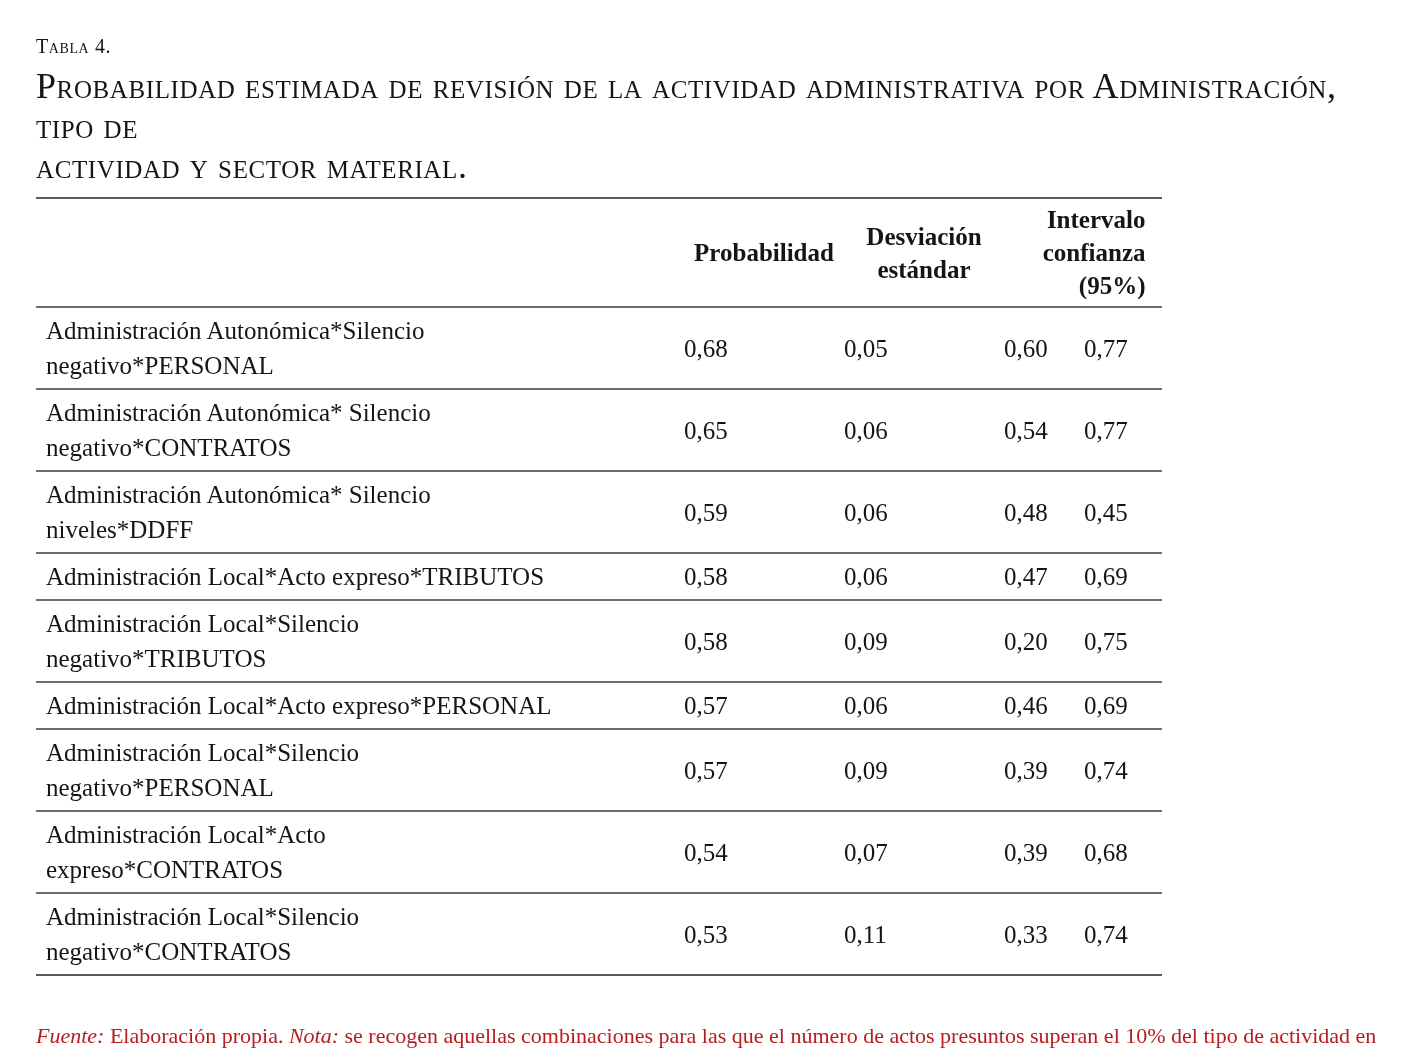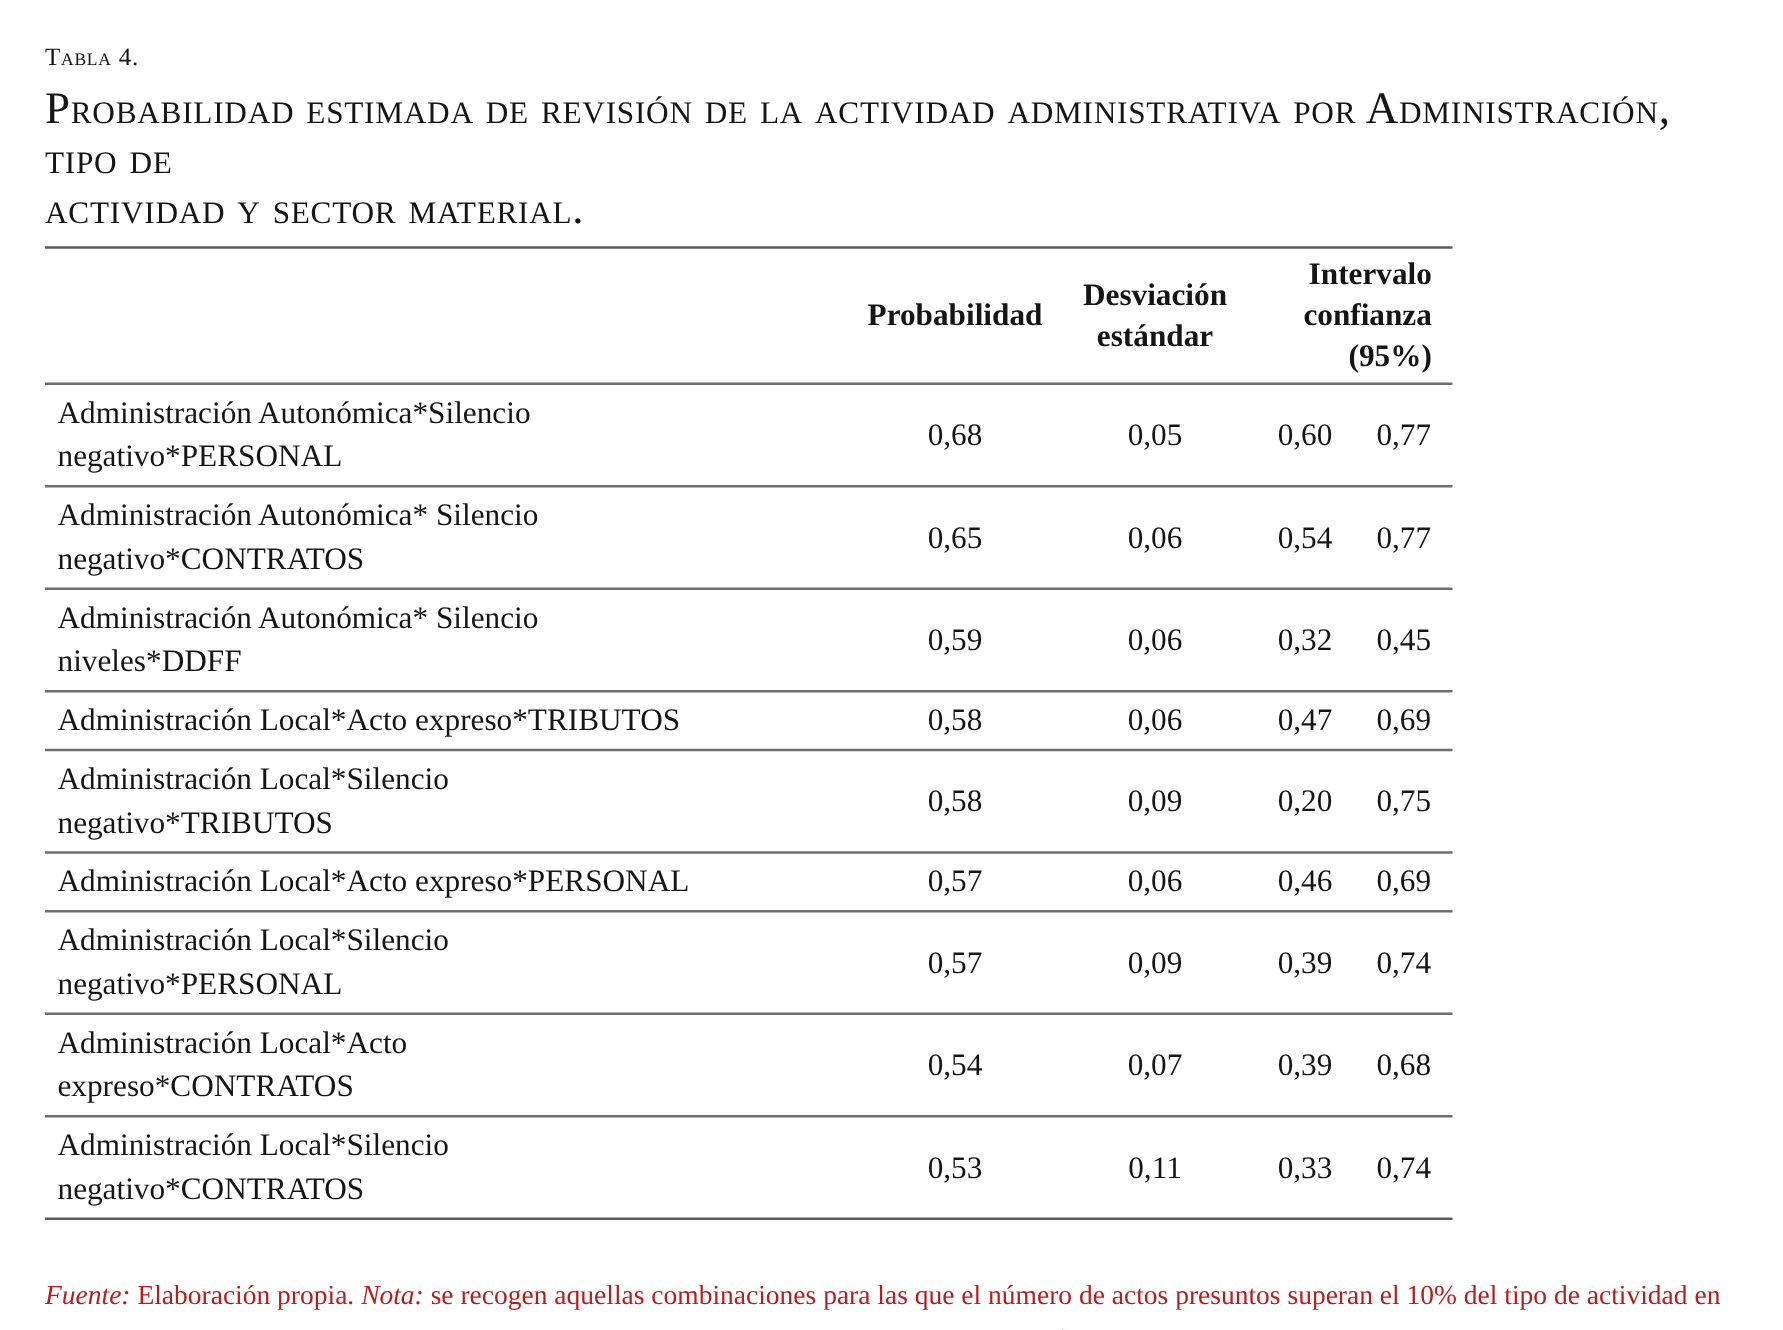--- a/index.html
+++ b/index.html
@@ -55,21 +55,21 @@
   thead th.h-sd div { max-width: 130px; margin: 0 auto; }
   thead th.h-ci div { max-width: 125px; margin: 0 auto; text-align: right; }
   tbody td {
     vertical-align: middle;
     padding: 5px 0;
     line-height: 35px;
     border-bottom: 2px solid #6e6e6e;
   }
   tbody tr:last-child td { border-bottom: none; }
   td.cell-label { padding-left: 10px; padding-right: 6px; margin-top: 32px; }
-  td.cell-num { text-align: center; }
+  td.cell-num { text-align: left; }
   .footnote {
     margin-top: 42px;
     width: 1346px;
     font-size: 22px;
     line-height: 36px;
     color: #b91c1c;
   }
   .footnote .ital { font-style: italic; }
 </style>
 </head>
@@ -127,21 +127,21 @@
         <td class="cell-num">0,54</td>
         <td class="cell-num">0,77</td>
       </tr>
       <tr>
         <td class="cell-label">
             <div>Administración Autonómica* Silencio</div>
             <div>niveles*DDFF</div>
           </td>
         <td class="cell-num">0,59</td>
         <td class="cell-num">0,06</td>
-        <td class="cell-num">0,32</td>
+        <td class="cell-num">0,48</td>
         <td class="cell-num">0,45</td>
       </tr>
       <tr>
         <td class="cell-label">
             <div>Administración Local*Acto expreso*TRIBUTOS</div>
             <div></div>
           </td>
         <td class="cell-num">0,58</td>
         <td class="cell-num">0,06</td>
         <td class="cell-num">0,47</td>

